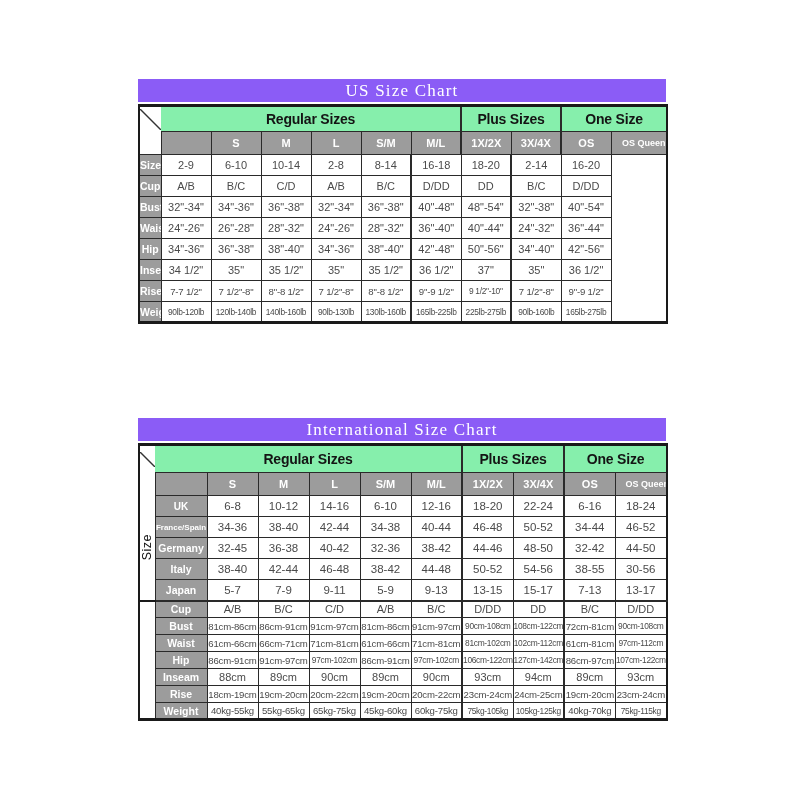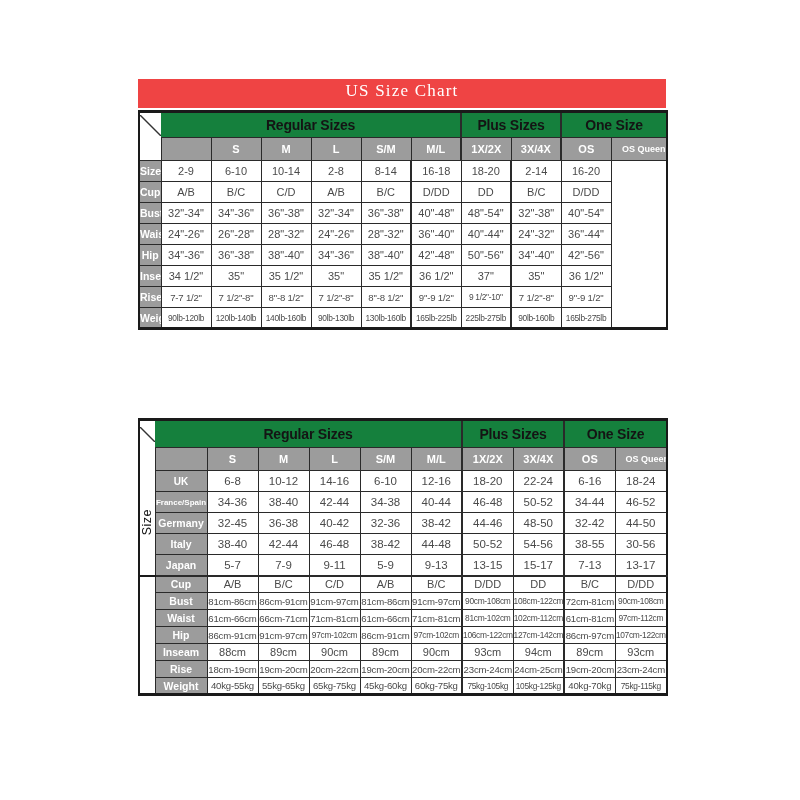--- a/index.html
+++ b/index.html
@@ -1,26 +1,26 @@
 <!DOCTYPE html>
 <html><head>
 <meta charset="utf-8">
 <style>
   html,body{margin:0;padding:0;background:#ffffff;}
   .page{position:relative;width:800px;height:800px;background:#fff;font-family:"Liberation Sans",sans-serif;}
   .chart{position:absolute;left:138px;width:528px;}
   #chart-us{top:79px;}
   #chart-intl{top:418px;}
-  .titlebar{background:#ef4444;color:#fff;font-family:"Liberation Serif",serif;
-    font-size:17px;height:29px;line-height:23px;text-align:center;letter-spacing:1.2px;margin-bottom:2px;}
+  .titlebar{background:#8b5cf6;color:#fff;font-family:"Liberation Serif",serif;
+    font-size:17px;height:23px;line-height:23px;text-align:center;letter-spacing:1.2px;margin-bottom:2px;}
   table{border-collapse:collapse;table-layout:fixed;width:528px;
     border:2px solid #1a1a1a;border-top-width:3px;border-bottom-width:3px;}
   th,td{padding:0;margin:0;text-align:center;vertical-align:middle;
     border:1px solid #2a2a2a;overflow:hidden;white-space:nowrap;}
-  .grp{background:#15803d;color:#141414;font-size:14px;font-weight:bold;height:24px;letter-spacing:-0.2px;}
+  .grp{background:#86efac;color:#141414;font-size:14px;font-weight:bold;height:24px;letter-spacing:-0.2px;}
   #chart-intl .grp{height:26px;}
   .thick-left{border-left-width:2px;}
   .corner{border-right:none;border-bottom:none;background:#fff;}
   .corner svg{display:block;width:100%;height:100%;}
   .g-first{border-left:none;}
   .gcell{background:#fff;border-top:none;border-bottom:none;}
   .side-cell{background:#fff;border-top:none;border-bottom:2px solid #1a1a1a;}
   .vtext{writing-mode:vertical-rl;transform:rotate(180deg);margin:0 auto;
     font-size:12.5px;color:#111;letter-spacing:0.5px;}
   .colh{background:#9c9c9c;color:#fff;font-weight:bold;font-size:11px;height:22px;}
@@ -181,20 +181,23 @@
             <td class="data thick-left xs">165lb-225lb</td>
             <td class="data xs">225lb-275lb</td>
             <td class="data thick-left xs">90lb-160lb</td>
             <td class="data xs">165lb-275lb</td>
           </tr>
         </tbody>
     </table>
   </div>
 
   <div class="chart" id="chart-intl">
+    <div class="titlebar">
+      <span>International Size Chart</span>
+    </div>
     <table>
       <colgroup>
         <col style="width:16px">
           <col style="width:52px">
         <col style="width:51px">
           <col style="width:51px">
           <col style="width:51px">
           <col style="width:51px">
           <col style="width:51px">
         <col style="width:51px">

